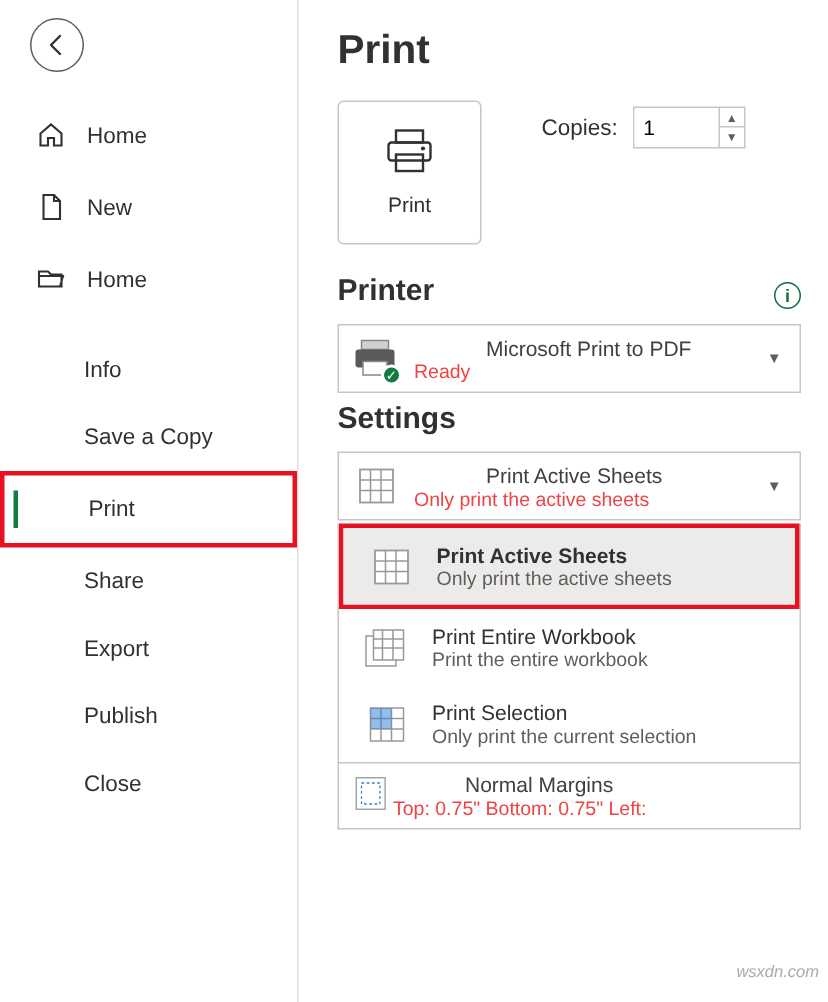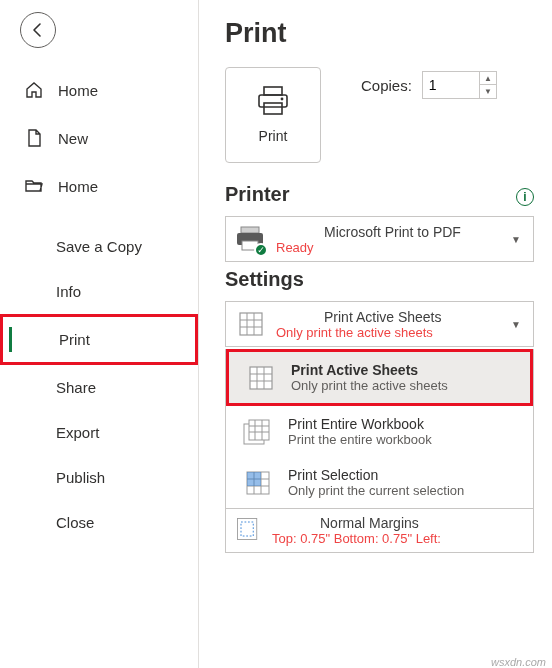--- a/index.html
+++ b/index.html
@@ -125,25 +125,25 @@
       cursor:pointer;
     }
     .popup-item.hover { background:#edebe9; }
     .popup-item .p-icon { width:34px;height:30px;display:flex;align-items:center;justify-content:center;}
     .p-title { font-size:14px; font-weight:600; color:#323130;}
     .p-title.normal { font-weight:400; }
     .p-sub { font-size:13px; color:#605e5c;}
     .ignore { padding:10px 10px 12px 50px; font-size:14px; cursor:pointer;}
     .margins-row {
       border:1px solid #c8c6c4; border-top:none;
-      display:flex; align-items:center; gap:10px; padding:6px 8px;
+      display:flex; align-items:center; gap:0; padding:6px 8px;
       cursor:pointer;
     }
     .watermark {
-      position:absolute; bottom:0; right:6px; font-size:11px; color:#aaa; font-style:italic;margin-left:40px;
+      position:absolute; bottom:14px; right:6px; font-size:11px; color:#aaa; font-style:italic;margin-left:40px;
     }
     .printer-icon-check {
       position:absolute; right:-2px; bottom:-2px;
       width:14px;height:14px;background:#107c41;border-radius:50%;
       display:flex;align-items:center;justify-content:center;color:#fff;font-size:9px;
       border:2px solid #fff;
     }
   </style>
 </head>
 <body>
@@ -177,22 +177,22 @@
     <span class="icon">
       <svg viewBox="0 0 20 20" width="20" height="20">
           <path d="M2 5 H8 L10 7 H17 V15 H2 Z M2 8 H18 L16 15 H2 Z" fill="none" stroke="#323130" stroke-width="1.4"></path>
         </svg>
     </span>
     <span>Home</span>
   </div>
 
   <div style="height:14px"></div>
 
+  <div class="sub-item"><span>Info</span></div>
   <div class="sub-item"><span>Save a Copy</span></div>
-  <div class="sub-item"><span>Info</span></div>
   <div class="sub-item selected red-box"><span>Print</span></div>
   <div class="sub-item"><span>Share</span></div>
   <div class="sub-item"><span>Export</span></div>
   <div class="sub-item"><span>Publish</span></div>
   <div class="sub-item"><span>Close</span></div>
 </div>
 
 <div class="main">
   <div class="page-title">Print</div>
 

